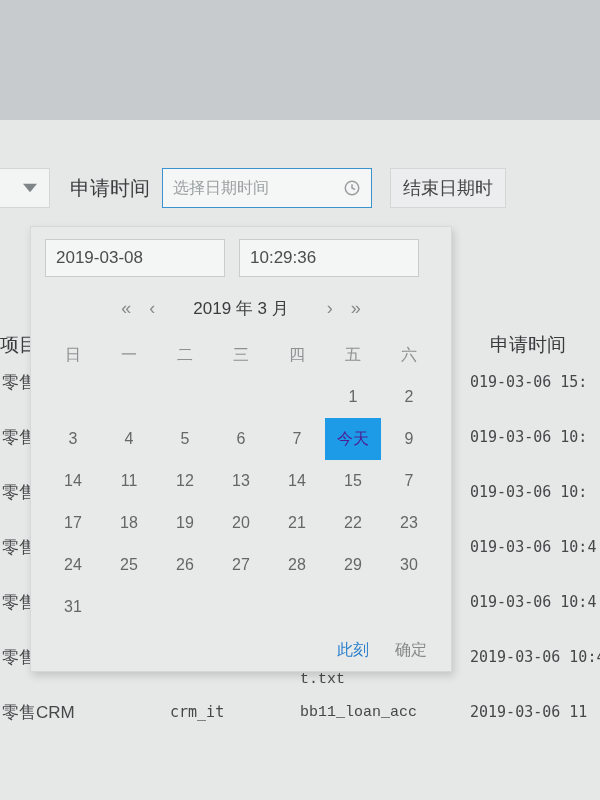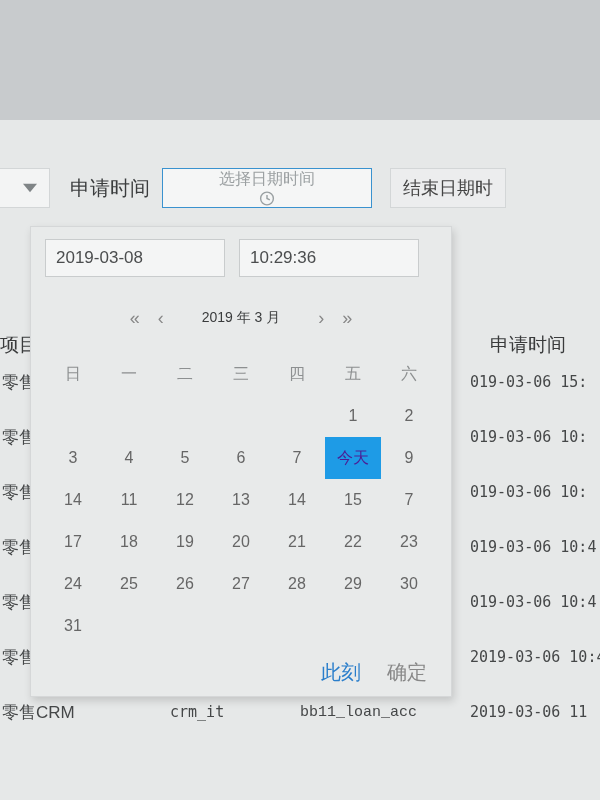--- a/index.html
+++ b/index.html
@@ -41,21 +41,20 @@
   }
   .dt-input {
     margin-left: 12px;
     width: 210px; height: 40px;
     border: 1px solid #3a92cf;
     background: #f5f6f6;
     display: flex; align-items: center; justify-content: space-between;
     padding: 0 10px;
     color: #9ba0a2;
     font-size: 16px;
-    flex-direction: column;
   }
   .dt-input svg { width: 18px; height: 18px; }
   .end-btn {
     margin-left: 18px;
     height: 40px;
     border: 1px solid #d3d6d7;
     background: #ecedee;
     padding: 0 12px;
     display: flex; align-items: center;
     font-size: 18px;
@@ -83,39 +82,39 @@
     width: 180px;
   }
   .nav-row {
     display: flex; align-items: center; justify-content: center;
     gap: 10px;
     margin-top: 20px;
     color: #888;
     font-size: 16px;
   }
   .nav-dbl, .nav-sgl { cursor: pointer; font-size: 18px; padding: 0 4px; }
-  .nav-title { color: #3a3c3d; margin: 12px 24px; font-size: 14px; }
+  .nav-title { color: #3a3c3d; margin: 0 24px; font-size: 17px; }
   table.cal { width: 100%; border-collapse: collapse; margin-top: 14px; }
   table.cal th, table.cal td {
     width: 14.28%; height: 42px;
     text-align: center;
     font-size: 16px;
     color: #666;
     font-weight: normal;
   }
   table.cal th { color: #8d9091; }
   table.cal td.dim { color: #aeb1b2; }
   table.cal td.today {
     background: #1e9be6;
     color: #4c1d95;
   }
   .picker-footer {
     display: flex; justify-content: flex-end; gap: 26px;
     margin-top: 6px; padding: 6px 10px 0 0;
-    font-size: 20px;
+    font-size: 16px;
   }
   .picker-footer .now { color: #2a7ecb; cursor: pointer; }
   .picker-footer .ok  { color: #888; cursor: pointer; }
 
   
   .bg-table {
     position: absolute;
     left: -10px; top: 326px;
     width: 620px;
   }

